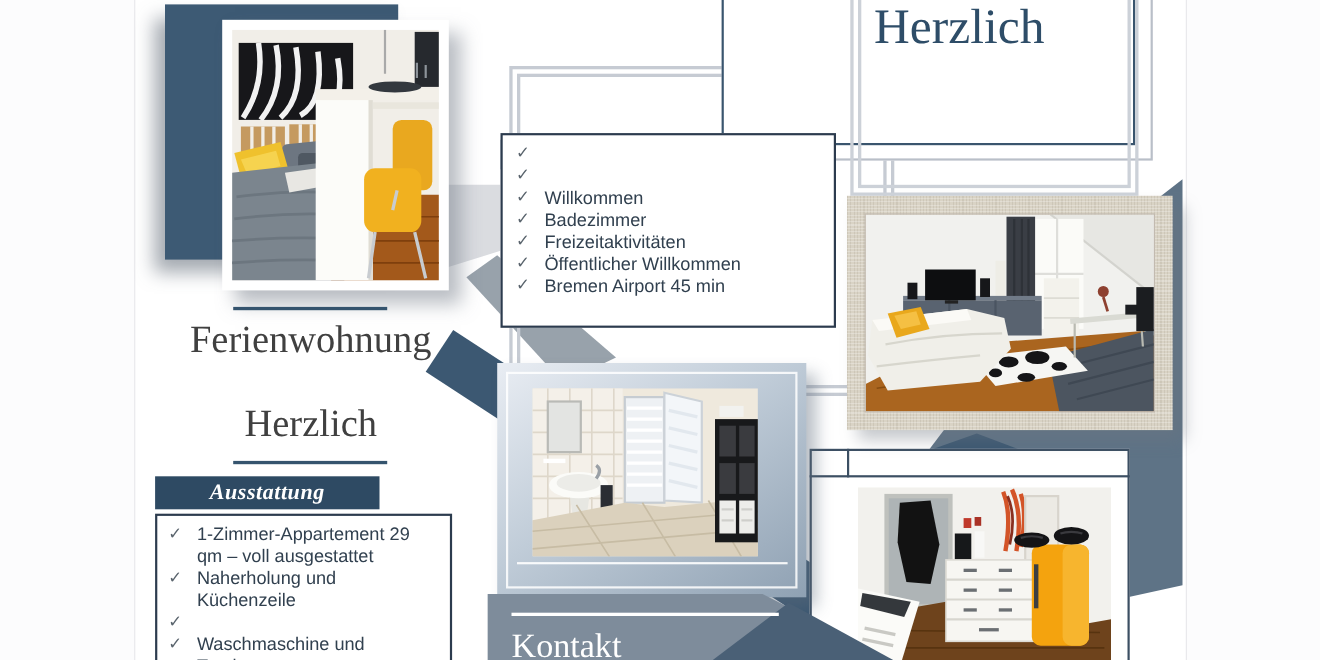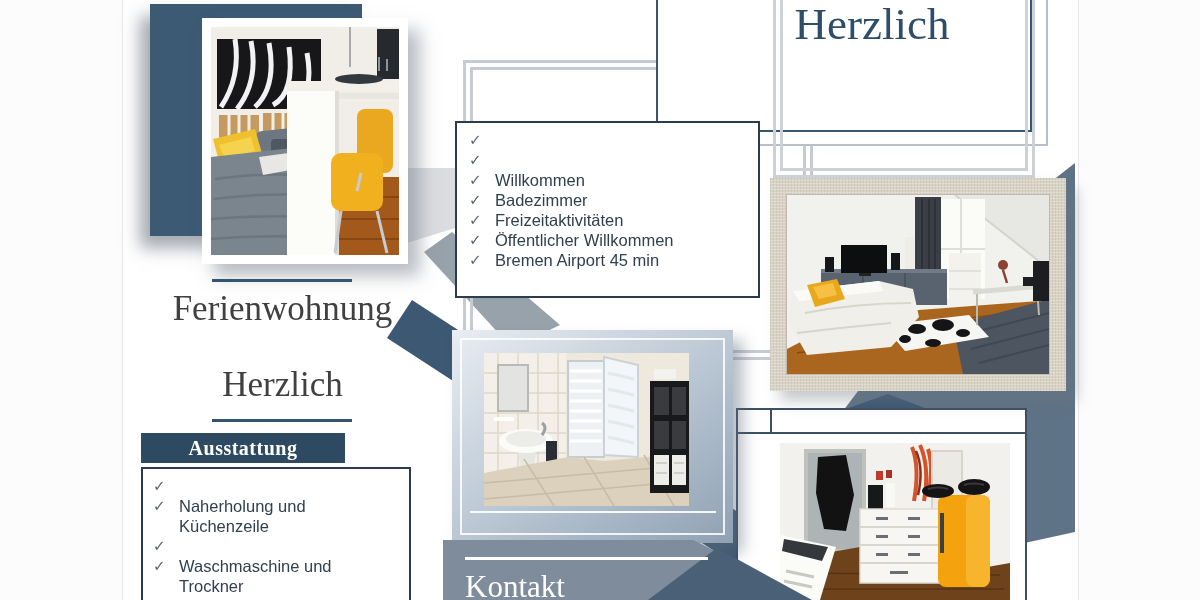--- a/index.html
+++ b/index.html
@@ -50,21 +50,21 @@
 
   
   .kbox{left:736px;top:408px;width:287px;height:192px;background:#fff;border:2px solid #3c4f63;z-index:3;}
   .kHline{left:736px;top:432px;width:291px;height:2px;background:#3c4f63;z-index:3;}
   .kVline{left:770px;top:408px;width:2px;height:26px;background:#3c4f63;z-index:3;}
   .kphoto{left:780px;top:443px;width:230px;height:157px;z-index:3;}
 
   
   .lbl{background:#2e4a63;color:#fff;text-align:center;font-weight:bold;letter-spacing:.5px;z-index:8;}
   .lageLbl{left:455px;top:88px;width:128px;height:27px;font-size:19px;line-height:27px;margin-top:39px;}
-  .ausLbl{left:141px;top:433px;width:204px;height:30px;font-size:20px;line-height:30px;}
+  .ausLbl{left:141px;top:433px;width:204px;height:30px;font-size:20px;line-height:30px;font-style:italic;}
   .listbox{background:#fff;border:2px solid #2c3b4e;z-index:8;}
   .lageList{left:455px;top:121px;width:281px;height:166px;padding:7px 8px 0 12px;}
   .ausList{left:141px;top:467px;width:250px;height:133px;padding:7px 6px 0 10px;}
   .li{display:flex;font-size:16.5px;line-height:20px;color:#31404f;}
   .check{width:26px;flex:none;color:#5a646d;font-size:15px;}
   .lageList .itx{max-width:228px;} .ausList .itx{max-width:212px;}
 
   
   .brand{left:150px;top:289px;width:265px;text-align:center;font-size:35px;color:#404040;z-index:8;}
   .brand .l2{margin-top:36px;}
@@ -296,20 +296,21 @@
   <div class="abs brand serif">
     <div class="l1">Ferienwohnung</div>
     <div class="l2">Herzlich</div>
   </div>
   <div class="abs dv dv2"></div>
 
   <div class="abs lbl ausLbl serif">Ausstattung</div>
   <div class="abs listbox ausList">
       <div class="li">
       <span class="check">✓</span>
+      <span class="itx">1-Zimmer-Appartement 29 qm – voll ausgestattet</span>
     </div>
       <div class="li">
       <span class="check">✓</span>
       <span class="itx">Naherholung und Küchenzeile</span>
     </div>
       <div class="li">
       <span class="check">✓</span>
     </div>
       <div class="li">
       <span class="check">✓</span>

